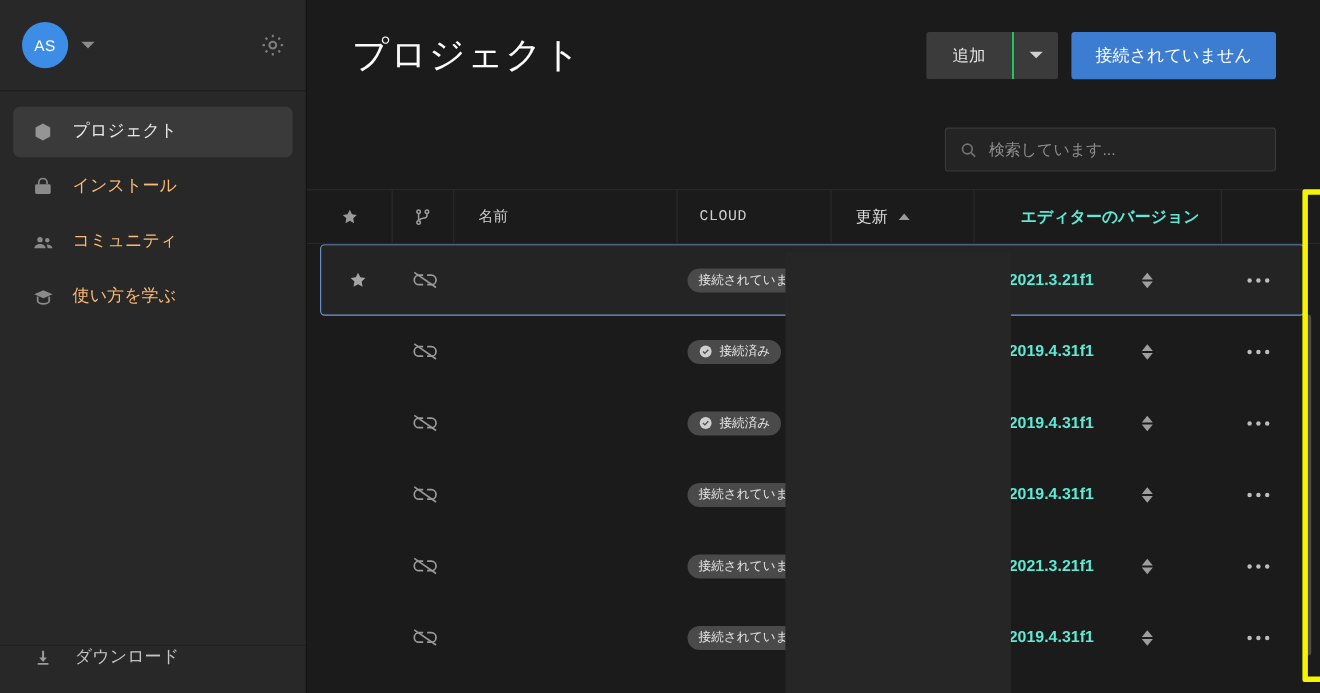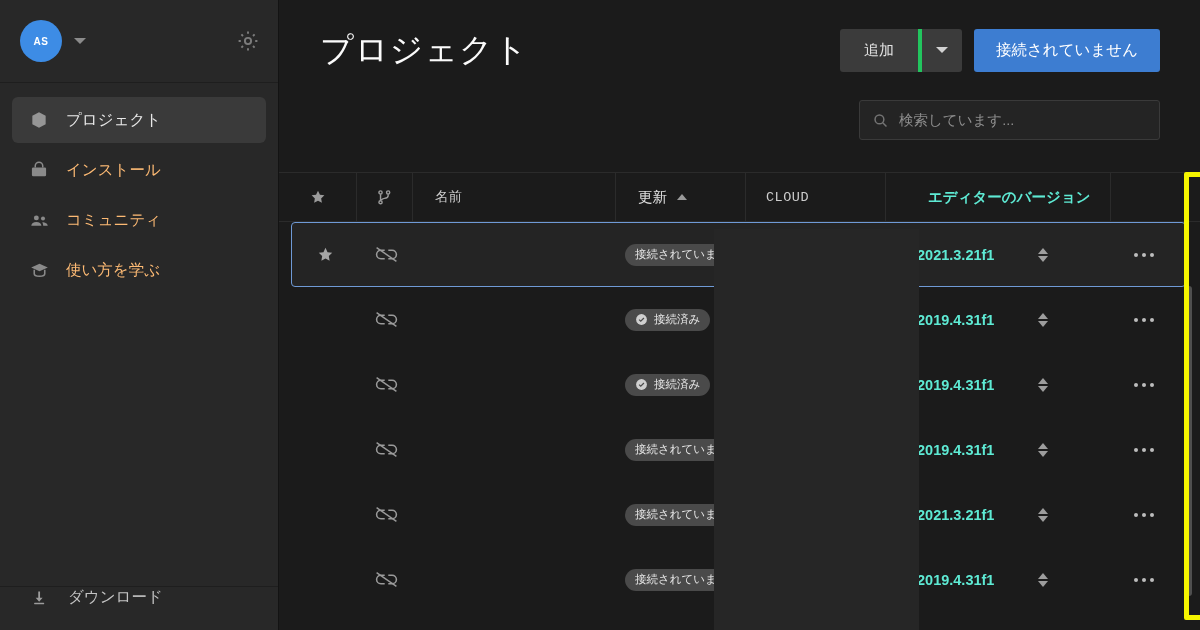--- a/index.html
+++ b/index.html
@@ -21,21 +21,21 @@
   }
   .sidebar-top {
     height: 83px;
     display: flex; align-items: center;
     padding: 0 18px 0 20px;
     border-bottom: 1px solid #1e1e1e;
   }
   .avatar {
     width: 42px; height: 42px; border-radius: 50%;
     background: #3d8ce5;
-    color: #fff; font-size: 10px; font-weight: bold;
+    color: #fff; font-size: 14px; font-weight: normal;
     display: flex; align-items: center; justify-content: center;
     letter-spacing: .5px;
   }
   .caret-down {
     width: 0; height: 0;
     border-left: 6px solid transparent;
     border-right: 6px solid transparent;
     border-top: 6px solid #8b8b8b;
     margin-left: 12px;
   }
@@ -74,39 +74,39 @@
     background: #1b1b1b;
   }
   .page-title { color: #fbfbfb; font-size: 33px; font-weight: 400; letter-spacing: 1px; }
 
   .hdr-actions { margin-left: auto; display: flex; align-items: center; gap: 12px; }
   .split-btn { display: flex; height: 43px; border-radius: 3px; overflow: hidden; }
   .split-main {
     background: #3b3b3b; color: #e2e2e2; font-size: 15px;
     display: flex; align-items: center; justify-content: center;
     padding: 0 24px; cursor: pointer;
-    border-right: 4px solid #22c55e;
+    border-right: 2px solid #22c55e;
   }
   .split-arrow {
     background: #3b3b3b; width: 40px;
     display: flex; align-items: center; justify-content: center; cursor: pointer;
   }
   .split-arrow .tri {
     width: 0; height: 0;
     border-left: 6px solid transparent;
     border-right: 6px solid transparent;
     border-top: 6px solid #d2d2d2;
   }
   .primary-btn {
     height: 43px; background: #3d7dd1; color: #fff;
     font-size: 15.5px; border-radius: 3px;
     display: flex; align-items: center; padding: 0 22px; cursor: pointer;
   }
 
-  .search-row { height: 72px; display: flex; align-items: flex-start; justify-content: flex-end; padding-right: 40px; }
+  .search-row { height: 72px; display: flex; align-items: center; justify-content: flex-end; padding-right: 40px; }
   .search-box {
     width: 301px; height: 40px;
     background: #242424; border: 1px solid #3a3a3a; border-radius: 3px;
     display: flex; align-items: center; padding: 0 12px;
   }
   .search-ico { width: 17px; height: 17px; opacity: .65; margin-right: 10px; }
   .search-ph { color: #8e8e8e; font-size: 14.5px; }
 
   
   .tbl-head {
@@ -294,25 +294,25 @@
       </div>
       <div class="th c-vcs">
         <svg viewBox="0 0 24 24" width="19" height="19" fill="none" stroke="#9b9b9b" stroke-width="1.8">
           <circle cx="7" cy="5.6" r="2"></circle>
             <circle cx="16.6" cy="5.6" r="2"></circle>
             <circle cx="7" cy="18" r="2"></circle>
           <path d="M7 7.8v8.2M16.6 7.8v2.1c0 2.2-2 3-4.6 3.2-2 .2-3.4.9-3.9 2.2"></path>
         </svg>
       </div>
       <div class="th c-name">名前</div>
+      <div class="th c-cloud">CLOUD</div>
       <div class="th c-upd">
         <span>更新</span>
         <span class="sort-caret"></span>
       </div>
-      <div class="th c-cloud">CLOUD</div>
       <div class="th c-ver">エディターのバージョン</div>
       <div class="th c-menu"></div>
     </div>
 
     <div class="rows-wrap">
       <div id="rows">
           <div class="row selected">
             <div class="cell c-star">
               <svg viewBox="0 0 24 24" width="19" height="19" fill="#a5a5a5">
                 <path d="m12 3.6 2.6 5.4 5.9.8-4.3 4.1 1 5.9-5.2-2.8-5.2 2.8 1-5.9L3.5 9.8l5.9-.8z"></path>

